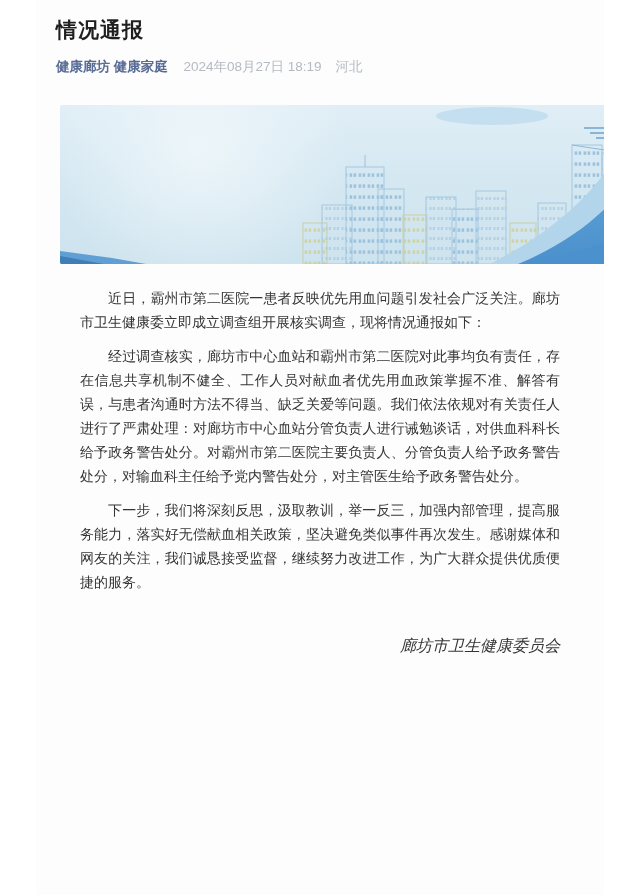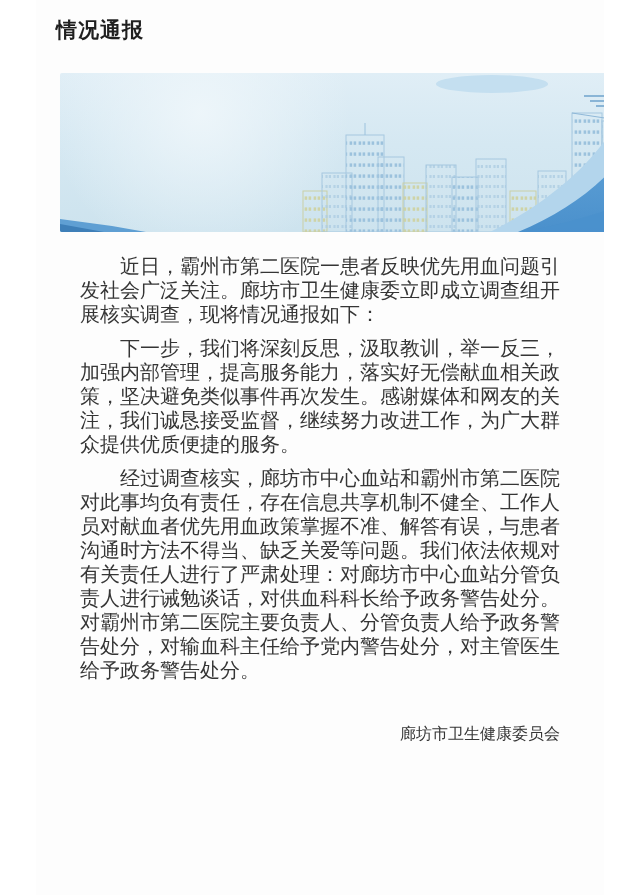--- a/index.html
+++ b/index.html
@@ -39,45 +39,51 @@
     position:relative;
     margin:30px 24px 0 24px;
     width:592px;height:159px;
     border-radius:2px;
     overflow:hidden;
     background:linear-gradient(180deg,#e0eef6 0%,#d5e8f2 45%,#cde3ee 100%);
   }
   .banner svg{display:block;width:592px;height:159px;}
   .article-body{
     margin:22px 44px 0 44px;
-    font-size:20px;
+    font-size:14px;
     line-height:24px;
     text-align:justify;
     color:#353535;
   }
   .article-body p{
     margin:0 0 10px 0;
     text-indent:2em;
   }
   .signature-block{
     margin:40px 44px 0 44px;
     text-align:right;
     font-size:16px;
     color:#353535;
+    font-style:italic;
   }
   .signature-org{margin:0;line-height:24px;}
   .signature-date{margin:10px 0 0 0;line-height:24px;}
 </style>
 </head>
 <body>
 
 <div class="page">
 
   <h1 class="page-title">情况通报</h1>
 
+  <div class="meta-row">
+    <span class="account-name">健康廊坊 健康家庭</span>
+    <span class="publish-datetime">2024年08月27日 18:19</span>
+    <span class="publish-location">河北</span>
+  </div>
 
   <div class="banner">
     <svg viewBox="0 0 592 159" aria-hidden="true">
       <defs>
         <pattern id="winB" width="9" height="11" patternUnits="userSpaceOnUse">
           <rect x="1.6" y="2.4" width="2.6" height="3.4" fill="#9cc2dd"></rect>
           <rect x="5.6" y="2.4" width="2.6" height="3.4" fill="#9cc2dd"></rect>
         </pattern>
         <pattern id="winB2" width="8" height="10" patternUnits="userSpaceOnUse">
           <rect x="1.4" y="2" width="2.2" height="3" fill="#aecde2" opacity="0.8"></rect>
@@ -128,21 +134,21 @@
 
       <g>
         <polygon points="0,159 86,159 52,153 0,146" fill="#5f9fd3"></polygon>
         <polygon points="0,159 44,159 0,151" fill="#3e7fb8"></polygon>
       </g>
     </svg>
   </div>
 
   <div class="article-body">
     <p>近日，霸州市第二医院一患者反映优先用血问题引发社会广泛关注。廊坊市卫生健康委立即成立调查组开展核实调查，现将情况通报如下：</p>
+    <p>经过调查核实，廊坊市中心血站和霸州市第二医院对此事均负有责任，存在信息共享机制不健全、工作人员对献血者优先用血政策掌握不准、解答有误，与患者沟通时方法不得当、缺乏关爱等问题。我们依法依规对有关责任人进行了严肃处理：对廊坊市中心血站分管负责人进行诫勉谈话，对供血科科长给予政务警告处分。对霸州市第二医院主要负责人、分管负责人给予政务警告处分，对输血科主任给予党内警告处分，对主管医生给予政务警告处分。</p>
     <p>下一步，我们将深刻反思，汲取教训，举一反三，加强内部管理，提高服务能力，落实好无偿献血相关政策，坚决避免类似事件再次发生。感谢媒体和网友的关注，我们诚恳接受监督，继续努力改进工作，为广大群众提供优质便捷的服务。</p>
-    <p>经过调查核实，廊坊市中心血站和霸州市第二医院对此事均负有责任，存在信息共享机制不健全、工作人员对献血者优先用血政策掌握不准、解答有误，与患者沟通时方法不得当、缺乏关爱等问题。我们依法依规对有关责任人进行了严肃处理：对廊坊市中心血站分管负责人进行诫勉谈话，对供血科科长给予政务警告处分。对霸州市第二医院主要负责人、分管负责人给予政务警告处分，对输血科主任给予党内警告处分，对主管医生给予政务警告处分。</p>
   </div>
 
   <div class="signature-block">
     <p class="signature-org">廊坊市卫生健康委员会</p>
   </div>
 
 </div>
 
 </body></html>

